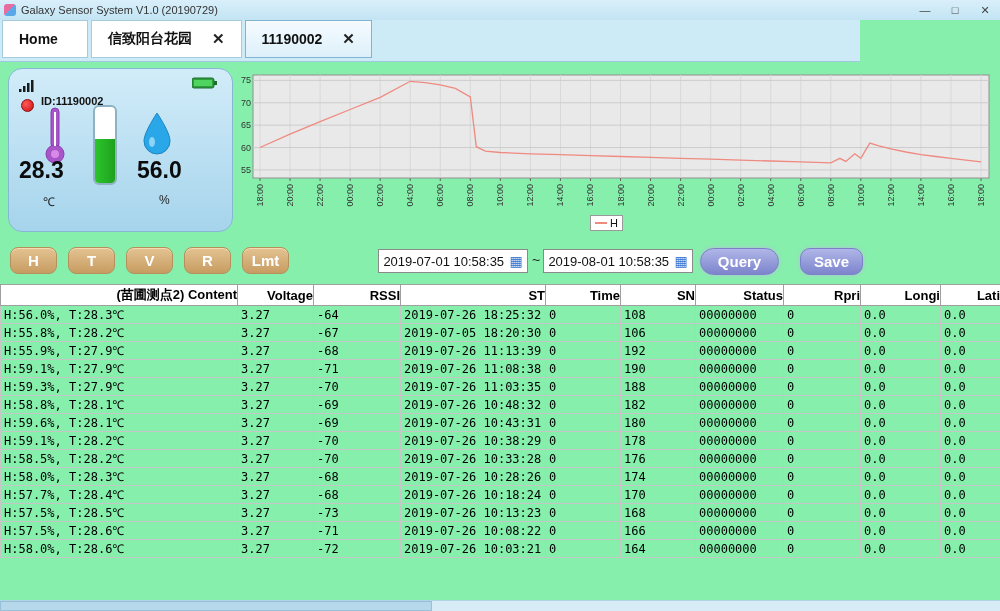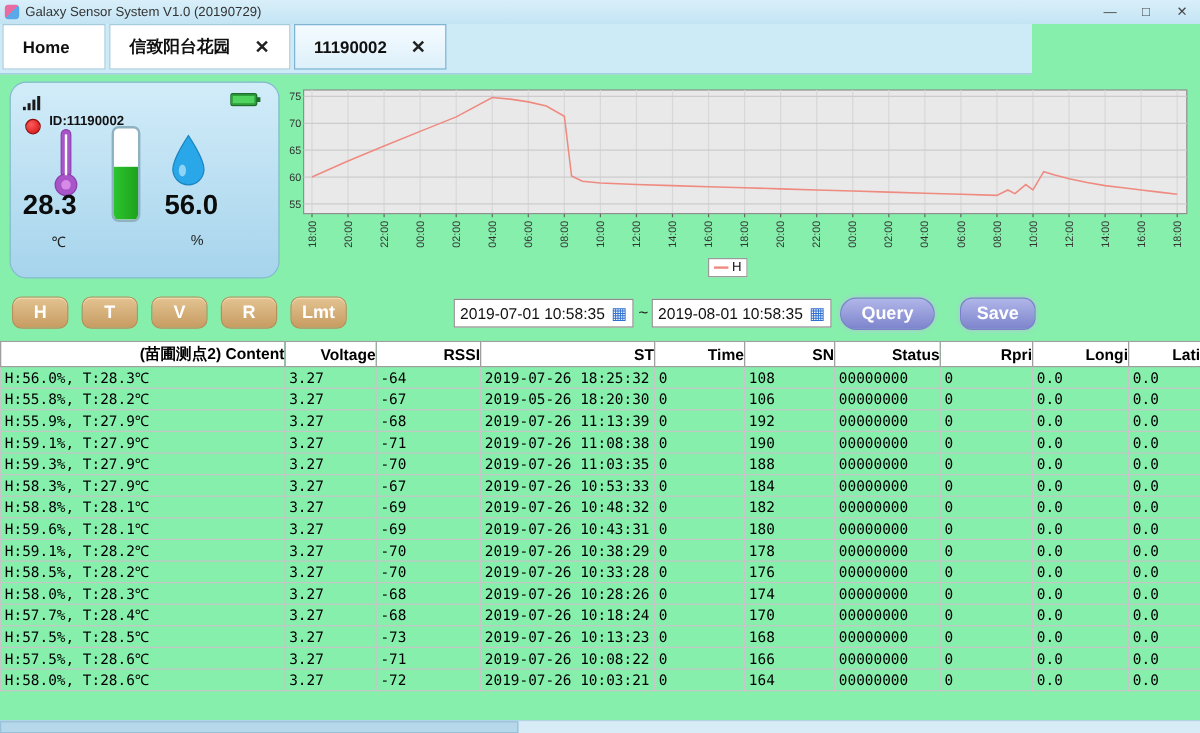--- a/index.html
+++ b/index.html
@@ -308,21 +308,21 @@
             <td>108</td>
             <td>00000000</td>
             <td>0</td>
             <td>0.0</td>
             <td>0.0</td>
           </tr>
           <tr>
             <td>H:55.8%, T:28.2℃</td>
             <td>3.27</td>
             <td>-67</td>
-            <td>2019-05-26 18:20:30</td>
+            <td>2019-07-05 18:20:30</td>
             <td>0</td>
             <td>106</td>
             <td>00000000</td>
             <td>0</td>
             <td>0.0</td>
             <td>0.0</td>
           </tr>
           <tr>
             <td>H:55.9%, T:27.9℃</td>
             <td>3.27</td>
@@ -353,32 +353,20 @@
             <td>-70</td>
             <td>2019-07-26 11:03:35</td>
             <td>0</td>
             <td>188</td>
             <td>00000000</td>
             <td>0</td>
             <td>0.0</td>
             <td>0.0</td>
           </tr>
           <tr>
-            <td>H:58.3%, T:27.9℃</td>
-            <td>3.27</td>
-            <td>-67</td>
-            <td>2019-07-26 10:53:33</td>
-            <td>0</td>
-            <td>184</td>
-            <td>00000000</td>
-            <td>0</td>
-            <td>0.0</td>
-            <td>0.0</td>
-          </tr>
-          <tr>
             <td>H:58.8%, T:28.1℃</td>
             <td>3.27</td>
             <td>-69</td>
             <td>2019-07-26 10:48:32</td>
             <td>0</td>
             <td>182</td>
             <td>00000000</td>
             <td>0</td>
             <td>0.0</td>
             <td>0.0</td>

